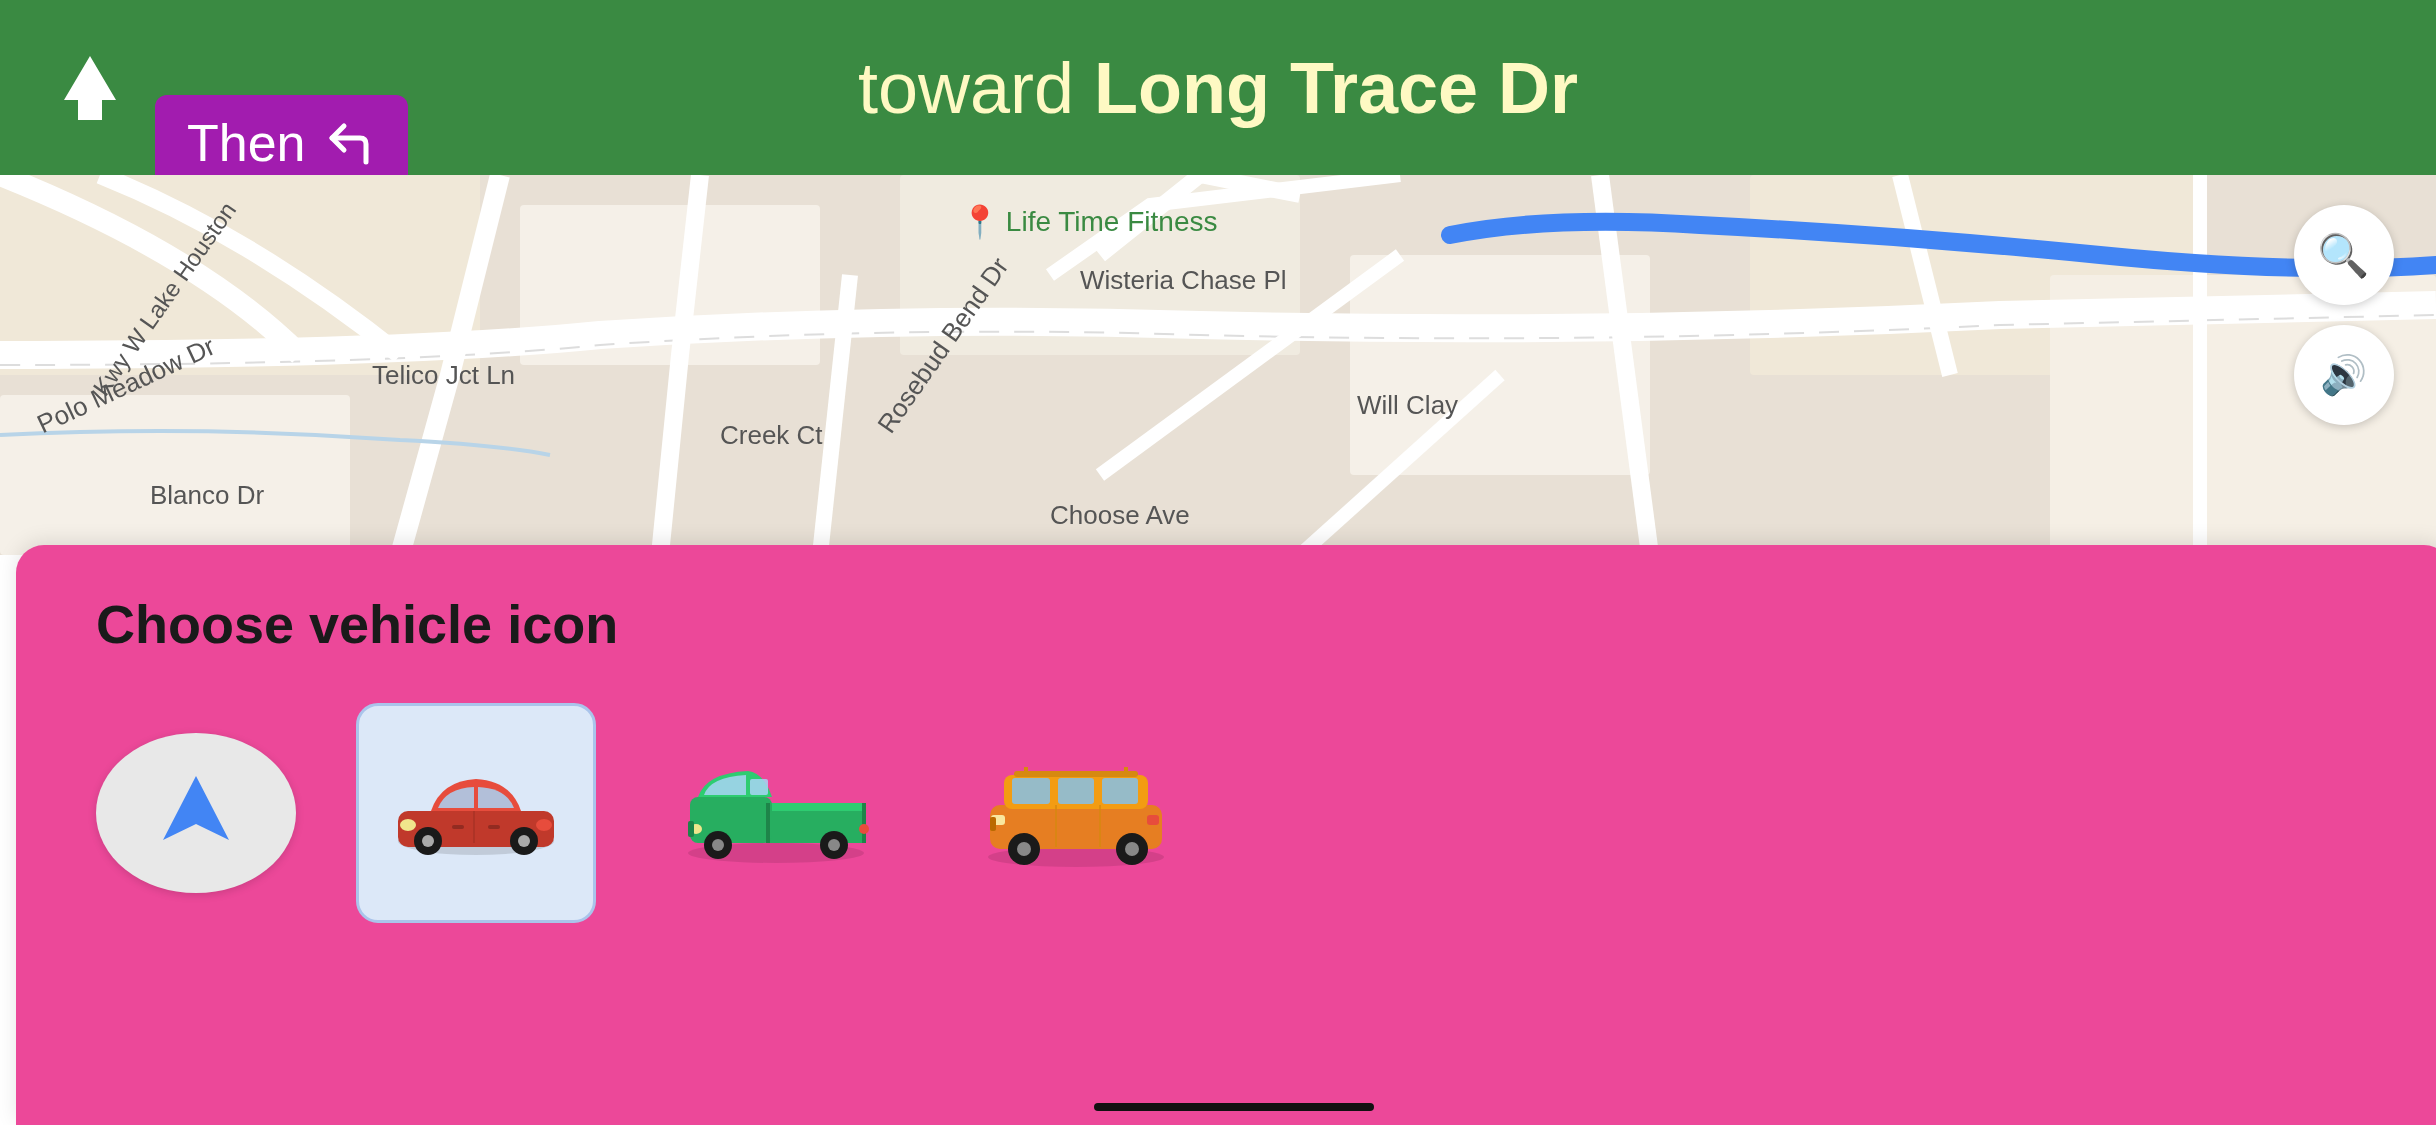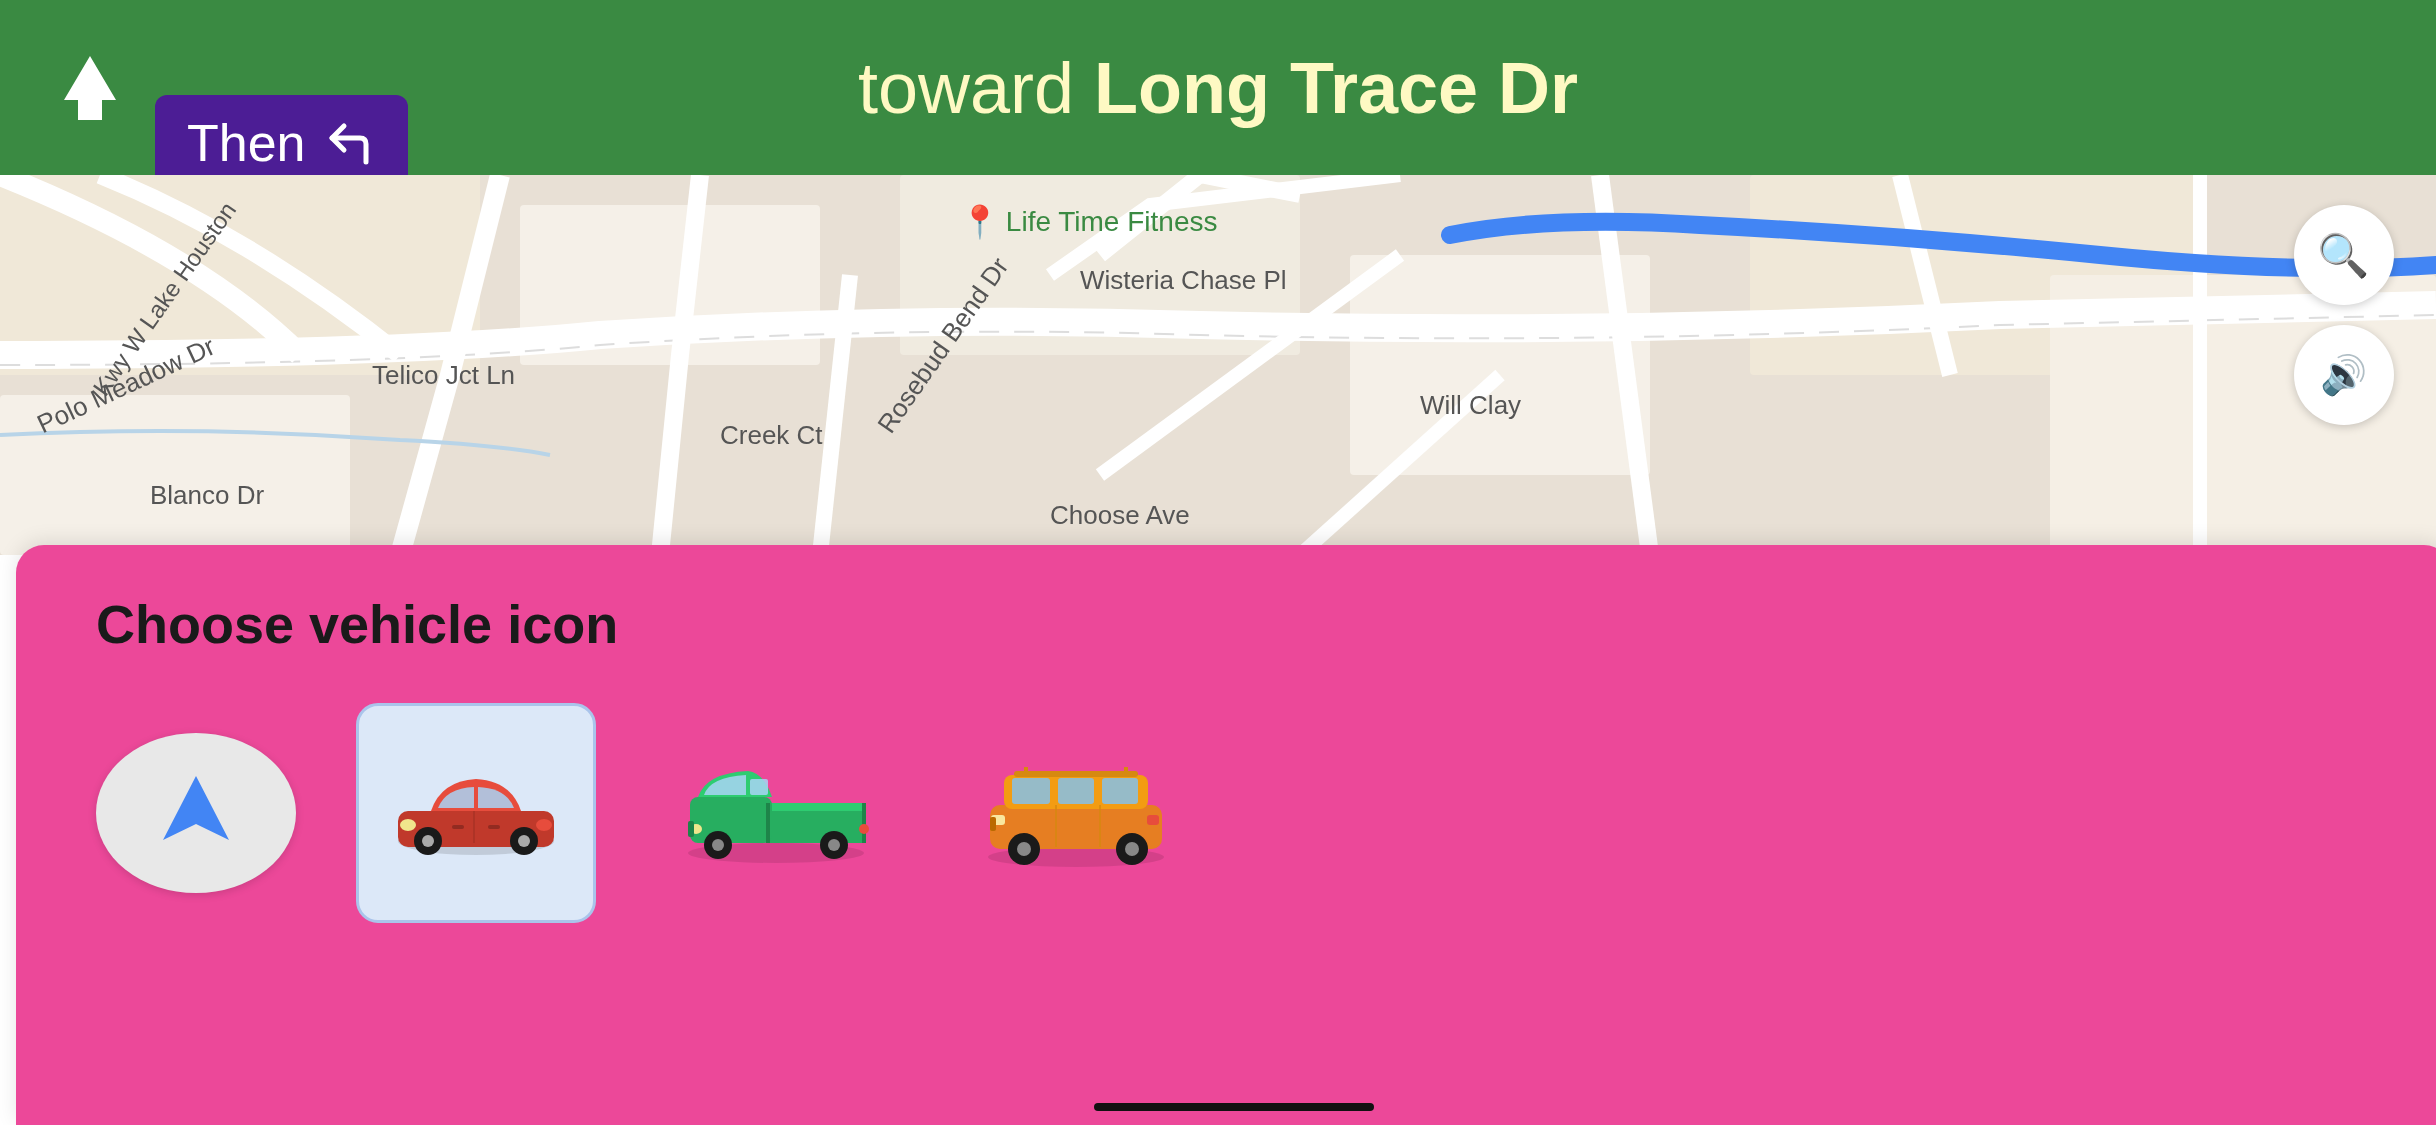--- a/index.html
+++ b/index.html
@@ -36,21 +36,21 @@
 
     .up-arrow-icon {
       width: 60px;
       height: 72px;
     }
 
     #then-badge {
       position: absolute;
       left: 155px;
       top: 95px;
-      background: #4c1d95;
+      background: #a21caf;
       border-radius: 12px;
       padding: 18px 32px;
       display: flex;
       align-items: center;
       gap: 16px;
     }
 
     .then-text {
       color: #fff;
       font-size: 52px;
@@ -309,21 +309,21 @@
 
     <path d="M0 260 Q200 250 400 265 Q500 270 550 280" stroke="#b8d4e8" stroke-width="4" fill="none"></path>
   </svg>
 
   <span class="map-label" style="left:30px; top:195px; transform:rotate(-25deg);">Polo Meadow Dr</span>
   <span class="map-label" style="left:50px; top:110px; transform:rotate(-55deg); font-size:24px;">Kwy W Lake Houston</span>
   <span class="map-label" style="left:340px; top:185px;margin-left:32px;">Telico Jct Ln</span>
   <span class="map-label" style="left:150px; top:305px;">Blanco Dr</span>
   <span class="map-label" style="left:840px; top:155px; transform:rotate(-55deg);">Rosebud Bend Dr</span>
   <span class="map-label" style="left:1080px; top:90px;">Wisteria Chase Pl</span>
-  <span class="map-label" style="left:1420px; top:215px;">Will Clay</span>
+  <span class="map-label" style="left:1357px; top:215px;">Will Clay</span>
   <span class="map-label" style="left:1050px; top:325px;">Choose Ave</span>
   <span class="map-label" style="left:720px; top:245px;">Creek Ct</span>
 
   <div class="poi-label" style="left: 960px; top: 28px;">
     <span class="poi-pin">📍</span>
     <span>Life Time Fitness</span>
   </div>
 
   <div id="map-controls">
     <button class="map-ctrl-btn">

